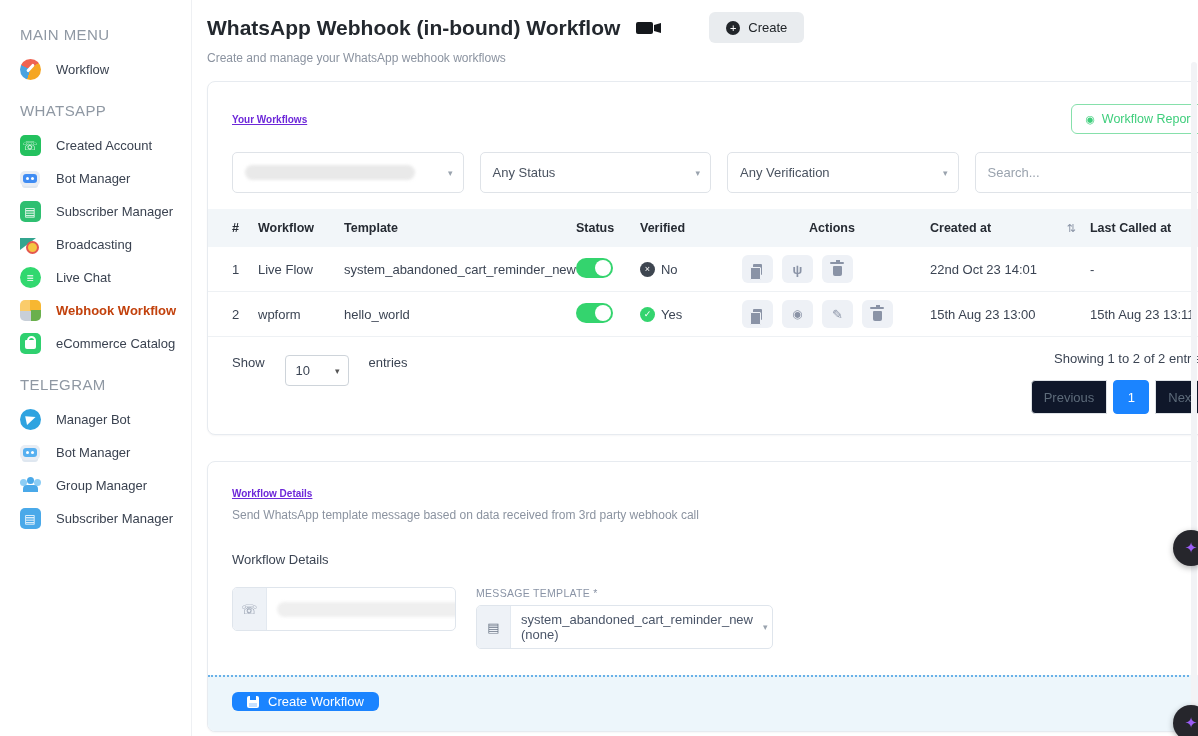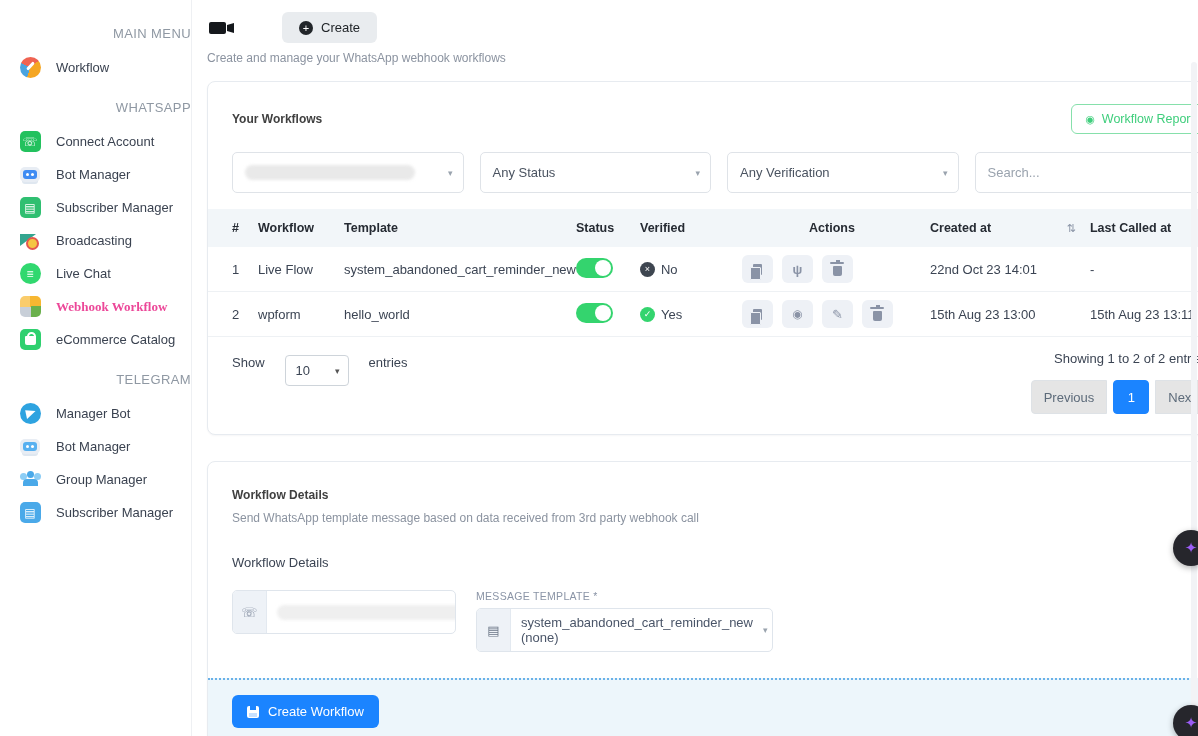--- a/index.html
+++ b/index.html
@@ -4,24 +4,24 @@
 <style>
   * { margin:0; padding:0; box-sizing:border-box; }
   html,body { width:1198px; height:736px; overflow:hidden; background:#fff;
     font-family:"Liberation Sans", sans-serif; color:#3a4250; }
 
   .app { display:flex; width:100%; height:100%; position:relative; }
 
   
   .sidebar { width:192px; min-width:192px; height:100%; background:#fff;
     border-right:1px solid #eef0f3; padding:10px 0 0 18px; overflow:hidden; }
-  .sb-header { font-size:13px; color:#8f98a3; letter-spacing:.4px; margin:16px 0 10px 2px;text-align:right; }
+  .sb-header { font-size:15px; color:#8f98a3; letter-spacing:.4px; margin:16px 0 10px 2px; }
   .sb-item { display:flex; align-items:center; gap:14px; height:33px; cursor:pointer; }
   .sb-item .lbl { font-size:13px; color:#3a4250; white-space:nowrap; }
-  .sb-item.active .lbl { color:#ec4899; font-weight:bold;font-family:Liberation Serif, serif; }
+  .sb-item.active .lbl { color:#c2410c; font-weight:bold; }
   .sb-icon { width:24px; min-width:24px; height:24px; display:flex; align-items:center; justify-content:center; }
 
   .ico-dashboard{width:21px;height:21px;border-radius:50%;
     background:conic-gradient(from 200deg,#4aa3df 0 95deg,#ef6352 95deg 210deg,#f5a623 210deg 360deg);position:relative}
   .ico-dashboard::after{content:"";position:absolute;left:9px;top:4px;width:3px;height:10px;background:#fff;border-radius:2px;transform:rotate(42deg)}
   .ico-wa{width:21px;height:21px;border-radius:5px;background:#23c15e;color:#fff;display:flex;align-items:center;justify-content:center}
   .ico-wa::before{content:"☏";font-size:12px;line-height:1}
   .ico-robot-wa,.ico-robot-tg{width:20px;height:15px;border-radius:5px;background:#e8edf4;position:relative;box-shadow:0 4px 0 -2px #dfe7f0}
   .ico-robot-wa::before{content:"";position:absolute;left:3px;top:3px;right:3px;height:9px;border-radius:3px;background:#3f8cf3}
   .ico-robot-tg::before{content:"";position:absolute;left:3px;top:3px;right:3px;height:9px;border-radius:3px;background:#57b0f0}
@@ -54,21 +54,21 @@
   .i-camera::after{content:"";position:absolute;right:-8px;top:1px;width:0;height:0;border-right:7px solid #15181c;border-top:2px solid transparent;border-bottom:2px solid transparent;border-left:0;height:6px}
   .btn-create-top{display:flex;align-items:center;gap:8px;background:#e9ecef;border:none;border-radius:6px;
     padding:8px 17px;font-size:13px;color:#212529;cursor:pointer;margin-left:42px;font-family:inherit}
   .plus-circle{width:14px;height:14px;border-radius:50%;background:#212529;color:#fff;font-size:11px;line-height:14px;text-align:center;display:inline-block}
   .page-sub { font-size:12px; color:#8b93a0; margin-top:8px; }
 
   .card { background:#fff; border:1px solid #e7ebf0; border-radius:8px;
     box-shadow:0 1px 2px rgba(20,30,50,.04); }
   .card-workflows { margin-top:16px; }
   .cw-head { display:flex; justify-content:space-between; align-items:center; padding:22px 24px 14px 24px; }
-  .card-title { font-size:12px; font-weight:bold; color:#404040; }
+  .card-title { font-size:10px; font-weight:bold; color:#6d28d9;text-decoration:underline; }
   .btn-report { display:flex; align-items:center; gap:7px; background:#fff; border:1px solid #86e0ab;
     color:#3fce7c; font-size:12.5px; border-radius:6px; padding:7px 13px; cursor:pointer; font-family:inherit; }
   .btn-report .eye { font-size:11px; }
 
   .filters { display:flex; gap:16px; padding:4px 24px 16px 24px; }
   .fbox { flex:1; height:41px; border:1px solid #dfe3e8; border-radius:5px; display:flex;
     align-items:center; padding:0 10px 0 12px; font-size:13px; color:#4a5360; cursor:pointer; background:#fff; }
   .fbox .caret { margin-left:auto; color:#9aa3ae; font-size:9px; }
   .redact { height:15px; width:170px; background:#e9e9e9; border-radius:8px; filter:blur(1.5px); }
   .fsearch { border:1px solid #dfe3e8; border-radius:5px; height:41px; flex:1; padding:0 12px;
@@ -103,21 +103,21 @@
 
   .t-foot { display:flex; justify-content:space-between; padding:14px 24px 20px 24px; }
   .show-wrap { display:flex; gap:20px; font-size:13px; color:#3b4453; margin-top:4px; }
   .show-select { width:64px; height:31px; border:1px solid #ced4da; border-radius:4px; display:flex;
     align-items:center; padding:0 8px 0 10px; font-size:13px; cursor:pointer; }
   .show-select .caret { margin-left:auto; font-size:9px; color:#555; }
   .foot-right { display:flex; flex-direction:column; align-items:flex-end; gap:14px; }
   .showing { font-size:13px; color:#3b4453; }
   .pager { display:flex; }
   .pg { height:34px; display:flex; align-items:center; justify-content:center; border:1px solid #dee2e6;
-    background:#e5e5e5; color:#5d6b7a; font-size:13px; cursor:pointer; padding:0 12px; font-family:inherit; }
+    background:#0f172a; color:#5d6b7a; font-size:13px; cursor:pointer; padding:0 12px; font-family:inherit; }
   .pg.prev { border-radius:4px 0 0 4px; }
   .pg.next { border-radius:0 4px 4px 0; }
   .pg.page-active { background:#1b84ff; border-color:#1b84ff; color:#fff; width:36px; padding:0; margin:0 6px; border-radius:4px; }
 
   
   .card-details { margin-top:26px; overflow:hidden; }
   .cd-body { padding:26px 24px 0 24px; }
   .cd-sub { font-size:12px; color:#8b93a0; margin-top:9px; }
   .cd-section { font-size:13px; color:#3b4453; margin-top:30px; }
   .form-grid { display:grid; grid-template-columns:224px 297px 1fr; gap:20px; margin-top:20px; padding-bottom:26px; }
@@ -126,21 +126,21 @@
   .addon { width:34px; min-width:34px; background:#eef2f7; border-right:1px solid #e3e9f0; display:flex; align-items:center; justify-content:center; color:#6b7686; }
   .dot-ic { width:11px; height:11px; border-radius:50%; background:#3d4a5c; }
   .wa-ic::before { content:"☏"; font-size:13px; color:#8a94a6; }
   .card-ic::before { content:"▤"; font-size:13px; }
   .field input { border:none; outline:none; flex:1; font-size:13px; padding:0 10px; font-family:inherit; }
   .field .val { flex:1; display:flex; align-items:center; padding:0 10px; font-size:13px; color:#4a5568; cursor:pointer; }
   .field .caret { margin-left:auto; margin-right:12px; align-self:center; color:#9aa3ae; font-size:9px; }
   .redact2 { height:15px; width:200px; background:#efefef; border-radius:8px; filter:blur(1.5px); }
   .cd-foot { border-top:2px dotted #69b1e8; background:#edf6fb; padding:15px 24px 20px 24px; }
   .btn-submit { display:flex; align-items:center; gap:9px; background:#1b84ff; color:#fff; border:none;
-    border-radius:6px; padding:9px 15px; font-size:13px; cursor:pointer; font-family:inherit; }
+    border-radius:6px; padding:2px 15px; font-size:13px; cursor:pointer; font-family:inherit; }
   .i-save{width:12px;height:12px;background:#fff;border-radius:2px;position:relative}
   .i-save::before{content:"";position:absolute;top:0;left:3px;width:6px;height:4px;background:#1b84ff}
   .i-save::after{content:"";position:absolute;bottom:1px;left:2px;width:8px;height:4px;background:#1b84ff;opacity:.25}
 
   
   .float-btn { position:absolute; width:36px; height:36px; border-radius:50%; background:#26262c;
     right:-11px; display:flex; align-items:center; justify-content:center; color:#9b5cf6; font-size:15px;
     box-shadow:0 2px 6px rgba(0,0,0,.3); cursor:pointer; z-index:40; border:none; }
   .fb1 { top:530px; } .fb2 { top:705px; }
   .scroll-track { position:absolute; right:1px; top:62px; width:6px; height:674px; background:#f2f3f6; border-radius:3px; }
@@ -156,21 +156,21 @@
         <span class="sb-icon">
           <span class="ico-dashboard"></span>
         </span>
         <span class="lbl">Workflow</span>
       </div>
       <div class="sb-header">WHATSAPP</div>
       <div class="sb-item">
         <span class="sb-icon">
           <span class="ico-wa"></span>
         </span>
-        <span class="lbl">Connect Account</span>
+        <span class="lbl">Created Account</span>
       </div>
       <div class="sb-item">
         <span class="sb-icon">
           <span class="ico-robot-wa"></span>
         </span>
         <span class="lbl">Bot Manager</span>
       </div>
       <div class="sb-item">
         <span class="sb-icon">
           <span class="ico-subs-wa"></span>
@@ -224,20 +224,21 @@
         <span class="sb-icon">
           <span class="ico-subs-tg"></span>
         </span>
         <span class="lbl">Subscriber Manager</span>
       </div>
     </nav>
 
   <div class="main">
 
     <div class="page-head">
+      <span class="page-title">WhatsApp Webhook (in-bound) Workflow</span>
       <span class="i-camera"></span>
       <button class="btn-create-top">
         <span class="plus-circle">+</span>
         <span>Create</span>
       </button>
     </div>
     <div class="page-sub">Create and manage your WhatsApp webhook workflows</div>
 
     <section class="card card-workflows">
       <div class="cw-head">

